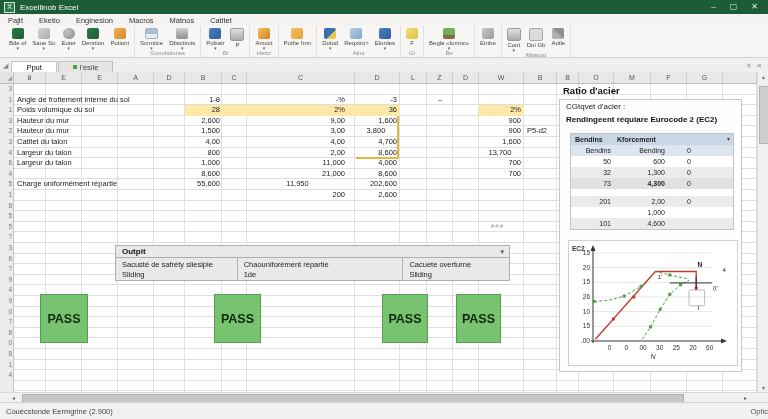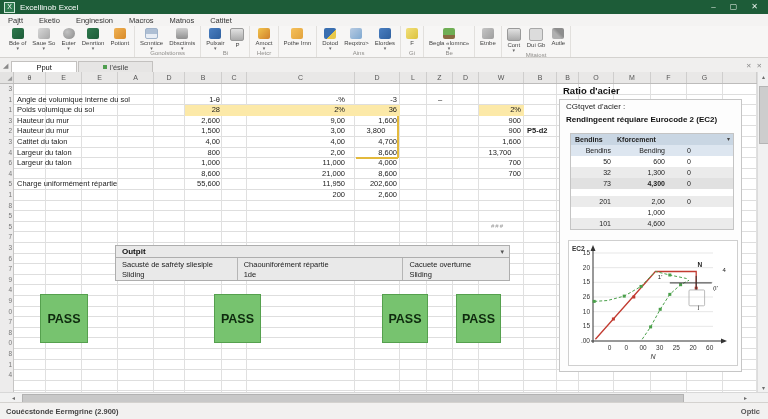--- a/index.html
+++ b/index.html
@@ -46,21 +46,21 @@
   [data-icon="note-yellow"]{background:linear-gradient(135deg,#f2e07a,#dcc23e);}
   [data-icon="tree-green"]{background:linear-gradient(180deg,#6fae54 65%,#8a6a42 65%);}
   [data-icon="box-gray"]{background:linear-gradient(135deg,#c6c6c6,#9d9d9d);}
   [data-icon="badge-60"]{background:#dcdcdc;border:1px solid #a8a8a8;font-size:5px;color:#555;text-align:center;line-height:10px;}
   [data-icon="scissors"]{background:linear-gradient(45deg,#b0b0b0 40%,#8d8d8d 60%);}
 
   
   #tabrow{left:0;top:58px;width:768px;height:14px;background:#f0efee;border-bottom:1px solid #cfcecd;
           display:flex;align-items:flex-end;}
   #tab-nav{font-size:7px;color:#8a8a8a;padding:0 3px 2px 3px;}
-  .sheet-tab{font-size:7.5px;padding:1px 24px;border:1px solid #c3c1bf;border-bottom:none;background:#e6e5e4;
+  .sheet-tab{font-size:7.5px;padding:1px 14px;border:1px solid #c3c1bf;border-bottom:none;background:#e6e5e4;
              color:#444;display:flex;align-items:center;gap:3px;height:11px;box-sizing:border-box;}
   .sheet-tab.active{background:#fff;color:#111;}
   .tab-dot{width:4px;height:4px;background:#4f9e4f;display:inline-block;}
   #tabrow-right{margin-left:auto;display:flex;gap:5px;padding:0 6px 2px 0;color:#8a8a8a;font-size:6.5px;}
 
   
   #colheaders{left:0;top:72px;width:757px;height:12px;display:flex;background:#e9e8e7;
               border-bottom:1px solid #bdbcbb;box-sizing:border-box;}
   #corner{width:14px;box-sizing:border-box;border-right:1px solid #c6c5c4;background:#e4e3e2;
           font-size:6px;color:#9a9a9a;text-align:right;line-height:12px;padding-right:1px;}
@@ -112,23 +112,23 @@
 
   
   #vscroll{left:757px;top:72px;width:11px;height:320px;background:#f1f1f1;border-left:1px solid #dcdcdc;box-sizing:border-box;}
   .sb-arrow{position:absolute;font-size:6px;color:#6d6d6d;width:11px;text-align:center;}
   #vthumb{position:absolute;left:1px;top:14px;width:8px;height:56px;background:#cdcdcd;border:1px solid #b5b5b5;}
   #hscroll{left:0;top:392px;width:768px;height:10px;background:#f1f1f1;border-top:1px solid #d8d8d8;box-sizing:border-box;}
   #hthumb{position:absolute;left:22px;top:1px;width:660px;height:7px;background:#c8c8c8;border:1px solid #b2b2b2;}
 
   
   #statusbar{left:0;top:402px;width:768px;height:17px;background:#f2f1f0;border-top:1px solid #d4d2cf;
-             box-sizing:border-box;display:flex;align-items:center;font-size:7.5px;color:#444;font-weight:bold;}
+             box-sizing:border-box;display:flex;align-items:center;font-size:7.5px;color:#444;}
   #status-left{padding-left:6px;}
-  #status-right{margin-left:auto;padding-right:8px;color:#555;}
+  #status-right{margin-left:auto;color:#555;}
 </style>
 </head>
 <body>
 
 <div id="app">
 
   <div class="abs" id="titlebar">
     <div id="app-icon">X</div>
     <div id="title-text">Excellinob Excel</div>
     <div id="win-controls">
@@ -381,21 +381,21 @@
       <div class="vline" style="left: 523px;"></div>
       <div class="vline" style="left: 556px;"></div>
       <div class="vline" style="left: 578px;"></div>
       <div class="vline" style="left: 613px;"></div>
       <div class="vline" style="left: 650px;"></div>
       <div class="vline" style="left: 686px;"></div>
       <div class="vline" style="left: 722px;"></div>
       <div class="vline" style="left: 756px;"></div>
     </div>
   <div class="abs" id="sheet-layer">
-      <div class="cell" style="left: 17px; top: 10.6px; width: 168px; text-align: left;">Angle de volumique interne du sol</div>
+      <div class="cell" style="left: 17px; top: 10.6px; width: 168px; text-align: left;">Angle de frottement interne du sol</div>
       <div class="cell num" style="left: 185px; top: 10.6px; width: 35px; text-align: right;">1-θ</div>
       <div class="cell num" style="left: 250px; top: 10.6px; width: 95px; text-align: right;">-%</div>
       <div class="cell num" style="left: 355px; top: 10.6px; width: 42px; text-align: right;">-3</div>
       <div class="cell" style="left: 427px; top: 10.6px; width: 26px; text-align: center;">–</div>
       <div class="band" style="left: 185px; top: 21.2px; width: 215px;"></div>
       <div class="band" style="left: 479px; top: 21.2px; width: 45px;"></div>
       <div class="cell" style="left: 17px; top: 21.2px; width: 168px; text-align: left;">Poids volumique du sol</div>
       <div class="cell num" style="left: 185px; top: 21.2px; width: 35px; text-align: right;">28</div>
       <div class="cell num" style="left: 250px; top: 21.2px; width: 95px; text-align: right;">2%</div>
       <div class="cell num" style="left: 355px; top: 21.2px; width: 42px; text-align: right;">36</div>
@@ -403,21 +403,21 @@
       <div class="cell" style="left: 17px; top: 31.8px; width: 168px; text-align: left;">Hauteur du mur</div>
       <div class="cell num" style="left: 185px; top: 31.8px; width: 35px; text-align: right;">2,600</div>
       <div class="cell num" style="left: 250px; top: 31.8px; width: 95px; text-align: right;">9,00</div>
       <div class="cell num" style="left: 355px; top: 31.8px; width: 42px; text-align: right;">1,600</div>
       <div class="cell num" style="left: 479px; top: 31.8px; width: 42px; text-align: right;">900</div>
       <div class="cell" style="left: 17px; top: 42.4px; width: 168px; text-align: left;">Hauteur du mur</div>
       <div class="cell num" style="left: 185px; top: 42.4px; width: 35px; text-align: right;">1,500</div>
       <div class="cell num" style="left: 250px; top: 42.4px; width: 95px; text-align: right;">3,00</div>
       <div class="cell num" style="left: 355px; top: 42.4px; width: 42px; text-align: center;">3,800</div>
       <div class="cell num" style="left: 479px; top: 42.4px; width: 42px; text-align: right;">900</div>
-      <div class="cell" style="left: 527px; top: 42.4px; width: 30px; text-align: left; font-weight: bold;">P5-d2</div>
+      <div class="cell" style="left: 527px; top: 42.4px; width: 30px; text-align: left;">P5-d2</div>
       <div class="cell" style="left: 17px; top: 53px; width: 168px; text-align: left;">Catitet du talon</div>
       <div class="cell num" style="left: 185px; top: 53px; width: 35px; text-align: right;">4,00</div>
       <div class="cell num" style="left: 250px; top: 53px; width: 95px; text-align: right;">4,00</div>
       <div class="cell num" style="left: 355px; top: 53px; width: 42px; text-align: right;">4,700</div>
       <div class="cell num" style="left: 479px; top: 53px; width: 42px; text-align: right;">1,600</div>
       <div class="cell" style="left: 17px; top: 63.6px; width: 168px; text-align: left;">Largeur du talon</div>
       <div class="cell num" style="left: 185px; top: 63.6px; width: 35px; text-align: right;">800</div>
       <div class="cell num" style="left: 250px; top: 63.6px; width: 95px; text-align: right;">2,00</div>
       <div class="cell num" style="left: 355px; top: 63.6px; width: 42px; text-align: right;">8,600</div>
       <div class="cell num" style="left: 479px; top: 63.6px; width: 42px; text-align: center;">13,700</div>
@@ -425,21 +425,21 @@
       <div class="cell num" style="left: 185px; top: 74.2px; width: 35px; text-align: right;">1,000</div>
       <div class="cell num" style="left: 250px; top: 74.2px; width: 95px; text-align: right;">11,000</div>
       <div class="cell num" style="left: 355px; top: 74.2px; width: 42px; text-align: right;">4,000</div>
       <div class="cell num" style="left: 479px; top: 74.2px; width: 42px; text-align: right;">700</div>
       <div class="cell num" style="left: 185px; top: 84.8px; width: 35px; text-align: right;">8,600</div>
       <div class="cell num" style="left: 250px; top: 84.8px; width: 95px; text-align: right;">21,000</div>
       <div class="cell num" style="left: 355px; top: 84.8px; width: 42px; text-align: right;">8,600</div>
       <div class="cell num" style="left: 479px; top: 84.8px; width: 42px; text-align: right;">700</div>
       <div class="cell" style="left: 17px; top: 95.4px; width: 168px; text-align: left;">Charge uniformément répartie</div>
       <div class="cell num" style="left: 185px; top: 95.4px; width: 35px; text-align: right;">55,600</div>
-      <div class="cell num" style="left: 250px; top: 95.4px; width: 95px; text-align: right;">11,950</div>
+      <div class="cell num" style="left: 250px; top: 95.4px; width: 95px; text-align: center;">11,950</div>
       <div class="cell num" style="left: 355px; top: 95.4px; width: 42px; text-align: right;">202,600</div>
       <div class="cell num" style="left: 250px; top: 106px; width: 95px; text-align: right;">200</div>
       <div class="cell num" style="left: 355px; top: 106px; width: 42px; text-align: right;">2,600</div>
       <div class="yellow-accent" style="left: 397px; top: 31.8px; width: 2px; height: 42.4px;"></div>
       <div class="yellow-accent" style="left: 356px; top: 73.2px; width: 42px; height: 2px;"></div>
       <div class="overflow-marker" style="left: 491px; top: 139px;">###</div>
     </div>
 
   <div class="abs outbox" id="output-title">
     <span>Outpit</span>

